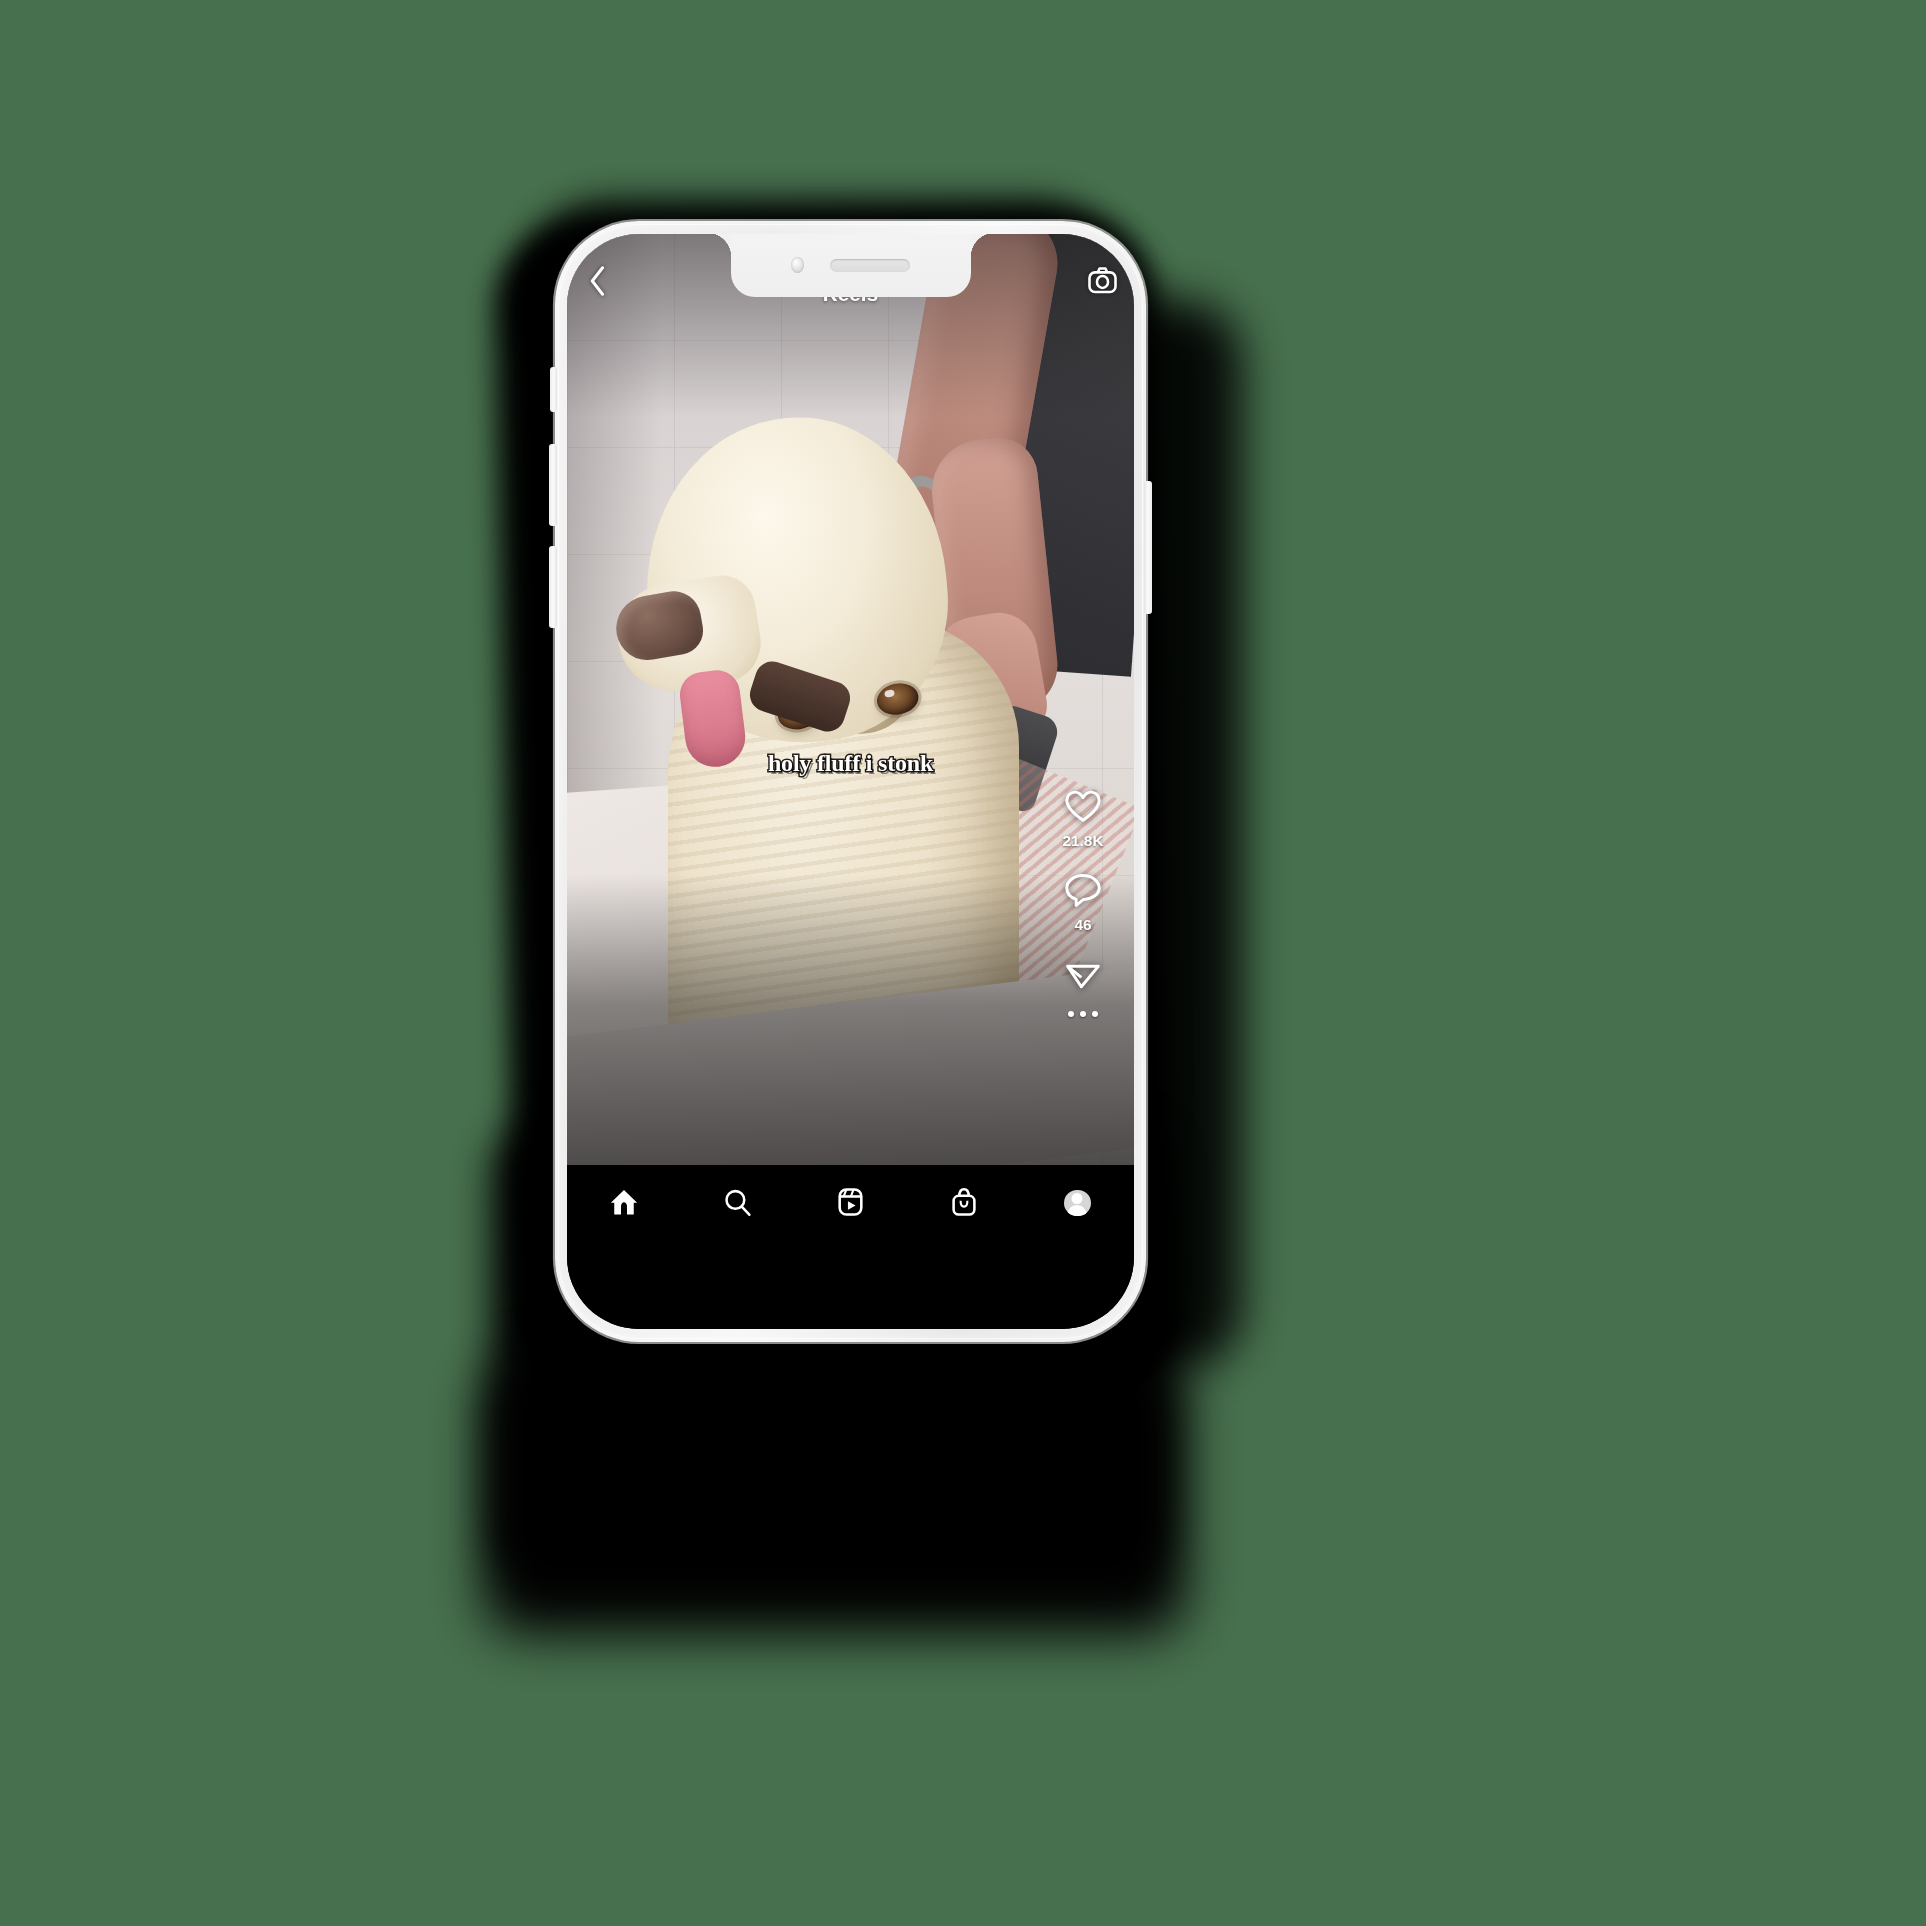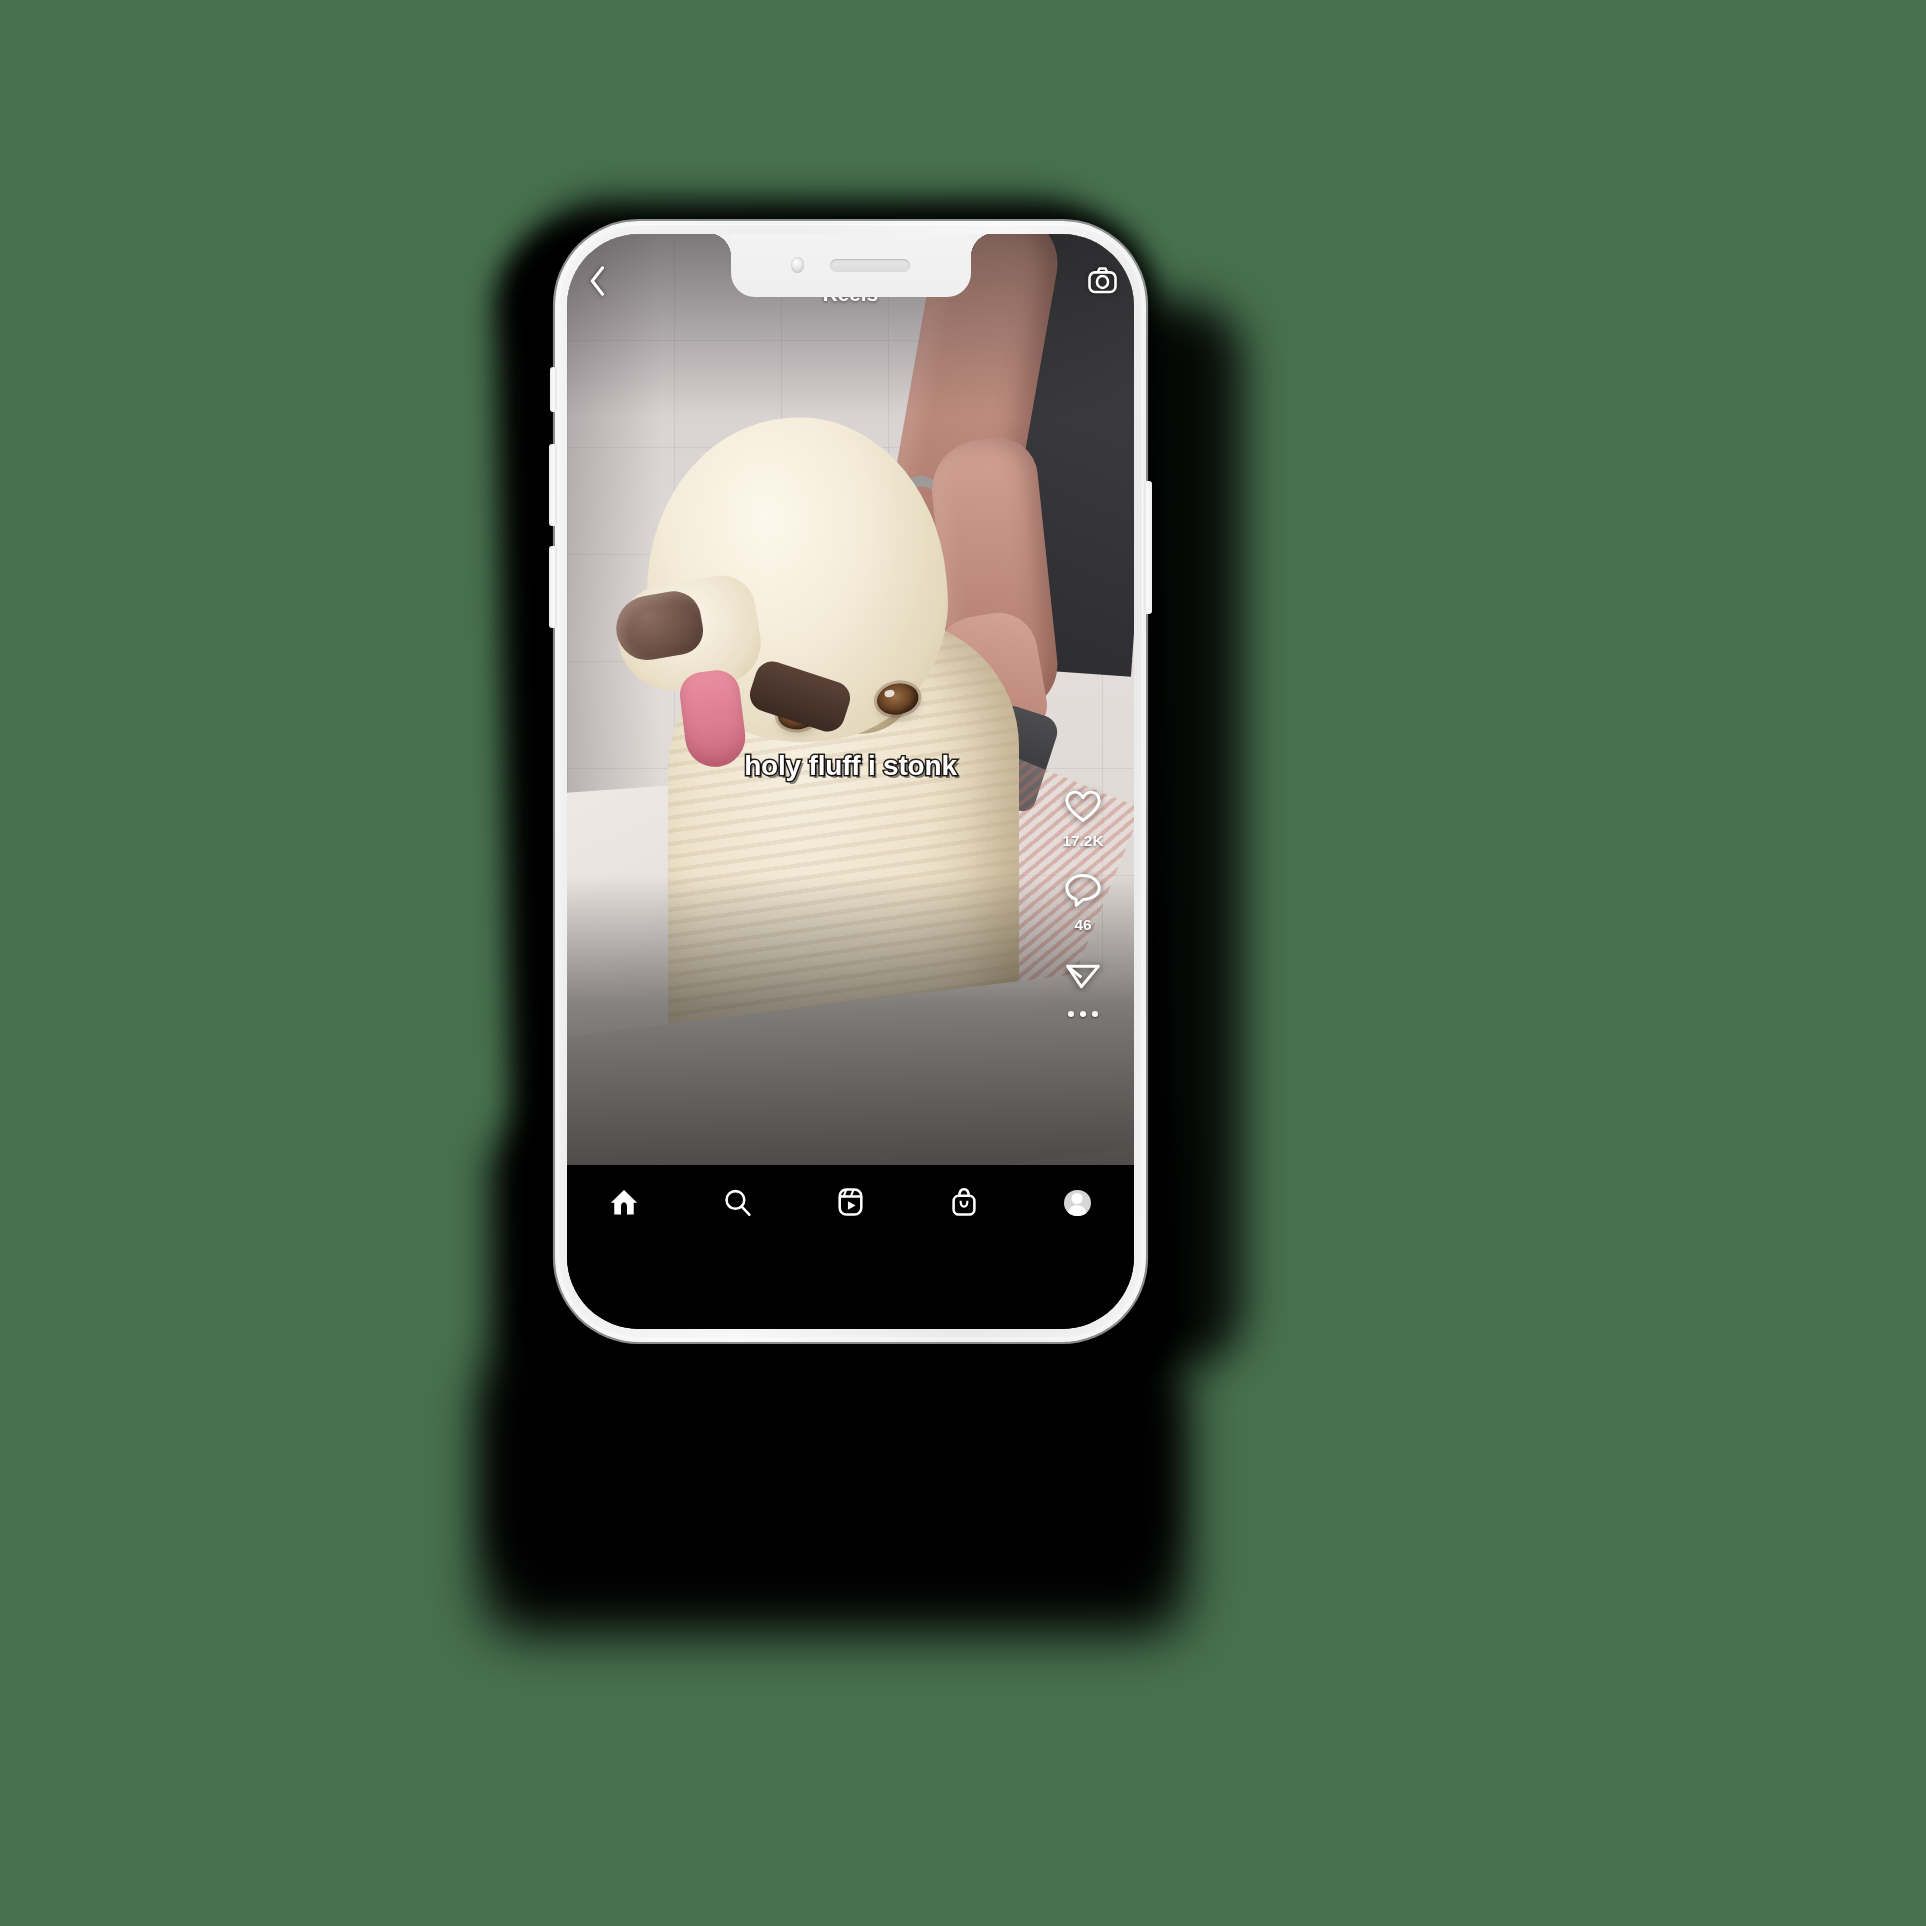--- a/index.html
+++ b/index.html
@@ -268,22 +268,22 @@
   }
   .cam-btn svg{ filter:drop-shadow(0 0.9px 2.1px rgba(0,0,0,.5)); }
 
   
   #sticker{
     position:absolute; left:0; right:0; top:516px;
     text-align:center; z-index:26; pointer-events:none;
   }
   #sticker span{
     display:inline-block;
-    color:#fff; font-size:28px; font-weight:800; letter-spacing:-0.2px;
-    font-family:Liberation Sans, sans-serif;
+    color:#fff; font-size:24px; font-weight:800; letter-spacing:-0.2px;
+    font-family:Liberation Serif, serif;
     -webkit-text-stroke:3px #241d18;
     paint-order:stroke fill;
     text-shadow:2.6px 3px 0 rgba(0,0,0,.45);
   }
 
   
   #rail{
     position:absolute; right:19px; top:556px; width:64px;
     display:flex; flex-direction:column; align-items:center; z-index:30;
   }
@@ -469,21 +469,21 @@
       </div>
 
       <div id="rail">
 
         <div class="rail-item">
           <span>
             <svg width="38" height="34" viewBox="0 0 88 80" fill="none">
               <path d="M44 71 C 12 49 6 34 6 24 C 6 12 15 5 25 5 C 34 5 40 11 44 18 C 48 11 54 5 63 5 C 73 5 82 12 82 24 C 82 34 76 49 44 71 Z" stroke="#fff" stroke-width="7" stroke-linejoin="round"></path>
             </svg>
           </span>
-          <div class="rail-count">17.2K</div>
+          <div class="rail-count">21.8K</div>
         </div>
 
         <div class="rail-gap"></div>
 
         <div class="rail-item">
           <span>
             <svg width="38" height="35" viewBox="0 0 88 82" fill="none">
               <path d="M44 6 C 23 6 6 19 6 35 C 6 47 15 57 28 62 L 28 76 L 45 62 C 67 61 82 49 82 35 C 82 19 65 6 44 6 Z" stroke="#fff" stroke-width="7" stroke-linejoin="round"></path>
             </svg>
           </span>

